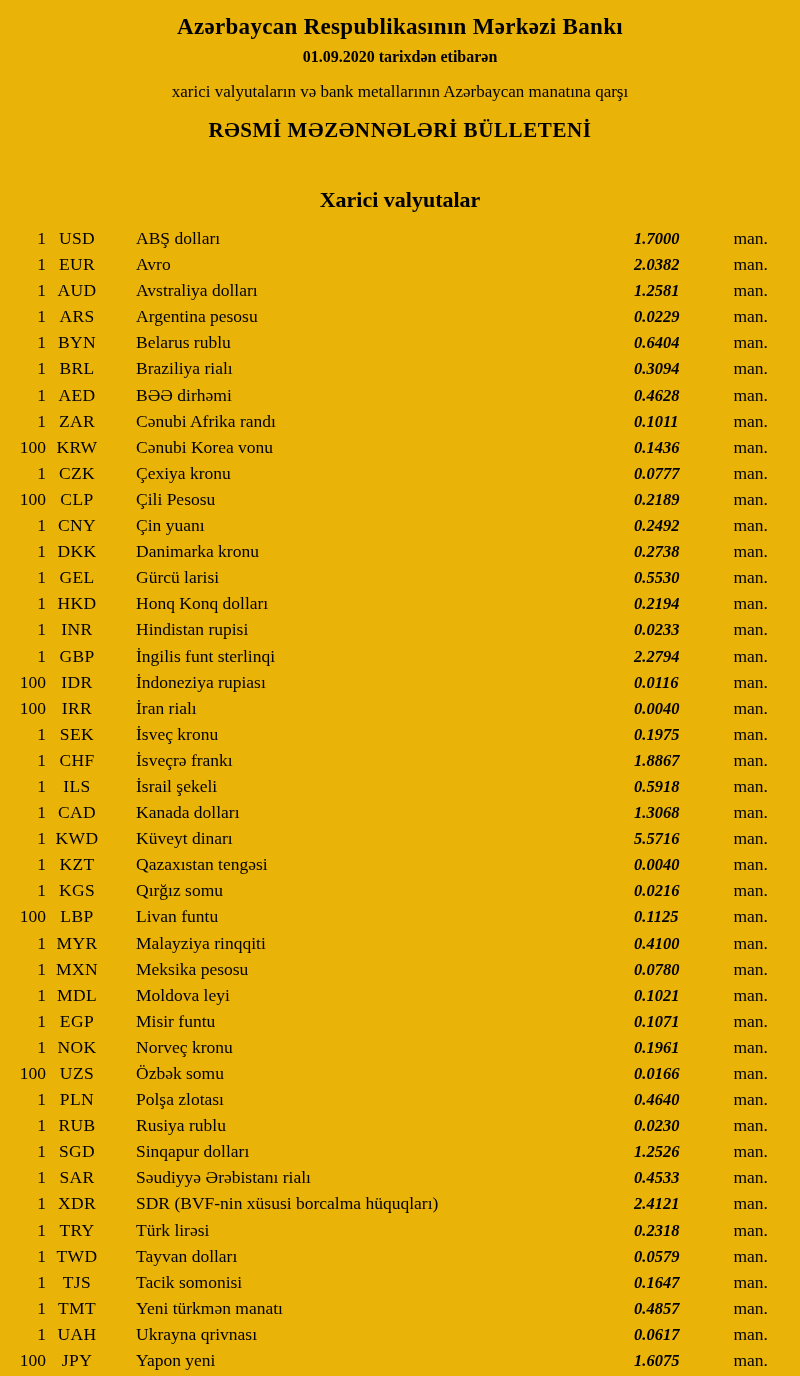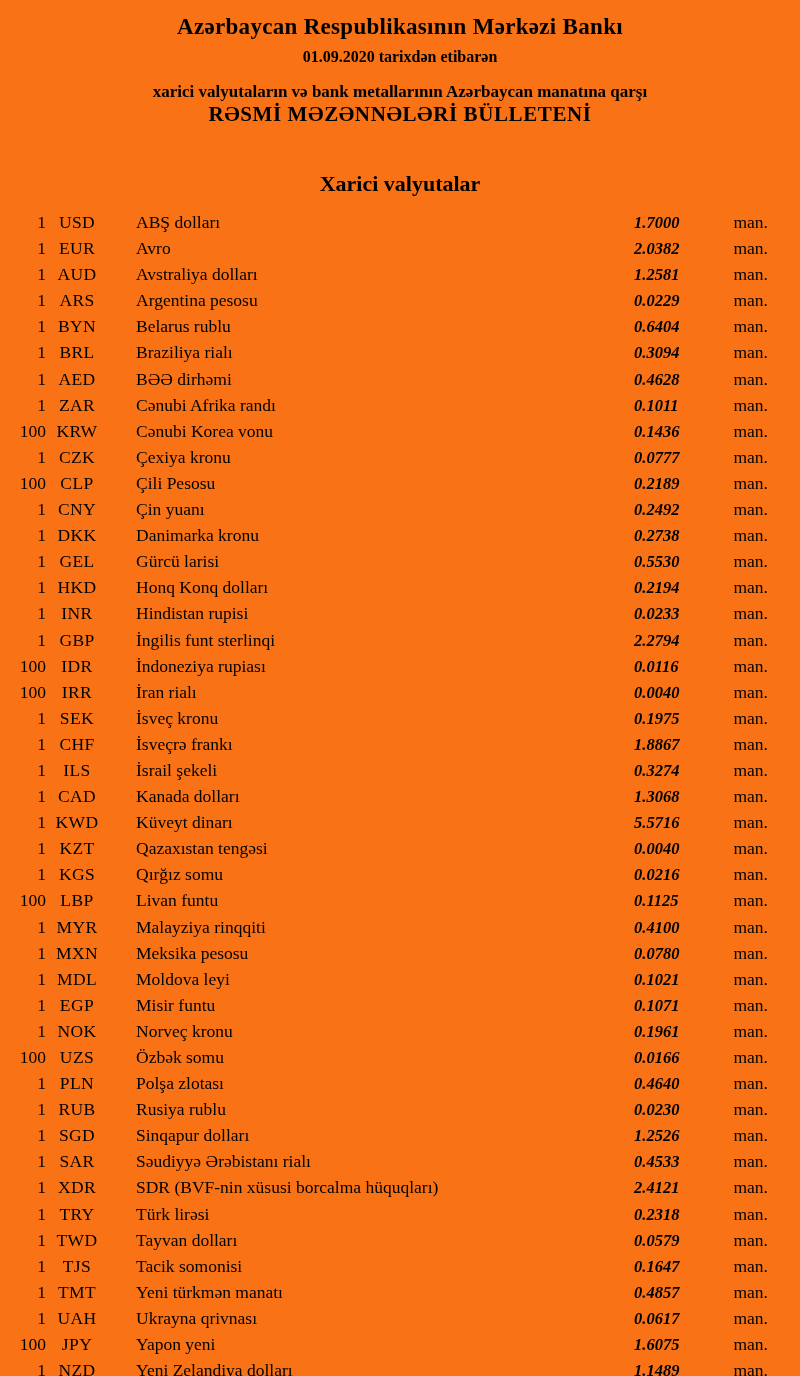--- a/index.html
+++ b/index.html
@@ -8,38 +8,38 @@
     background: #ffffff;
     color: #000000;
     font-family: "Liberation Serif", "DejaVu Serif", serif;
   }
   .page {
     width: 800px;
     height: 1376px;
     box-sizing: border-box;
     padding-top: 10px;
     overflow: hidden;
-    background: #f97316;
+    background: #eab308;
   }
   .header { text-align: center; }
   .title {
     font-size: 23px;
     font-weight: bold;
     margin: 4px 0 8px 0;
     letter-spacing: 0.3px;
   }
   .date-line {
     font-size: 16px;
     font-weight: bold;
     margin-bottom: 16px;
   }
   .subtitle {
     font-size: 17px;
-    font-weight: bold;
-    margin-bottom: 0;
+    font-weight: normal;
+    margin-bottom: 16px;
   }
   .bulletin {
     font-size: 21px;
     font-weight: bold;
     letter-spacing: 0.6px;
   }
   .section-title {
     text-align: center;
     font-size: 22px;
     font-weight: bold;
@@ -264,21 +264,21 @@
     <span class="code">CHF</span>
     <span class="name">İsveçrə frankı</span>
     <span class="rate">1.8867</span>
     <span class="unit">man.</span>
   </div>
 
   <div class="row">
     <span class="qty">1</span>
     <span class="code">ILS</span>
     <span class="name">İsrail şekeli</span>
-    <span class="rate">0.3274</span>
+    <span class="rate">0.5918</span>
     <span class="unit">man.</span>
   </div>
 
   <div class="row">
     <span class="qty">1</span>
     <span class="code">CAD</span>
     <span class="name">Kanada dolları</span>
     <span class="rate">1.3068</span>
     <span class="unit">man.</span>
   </div>

